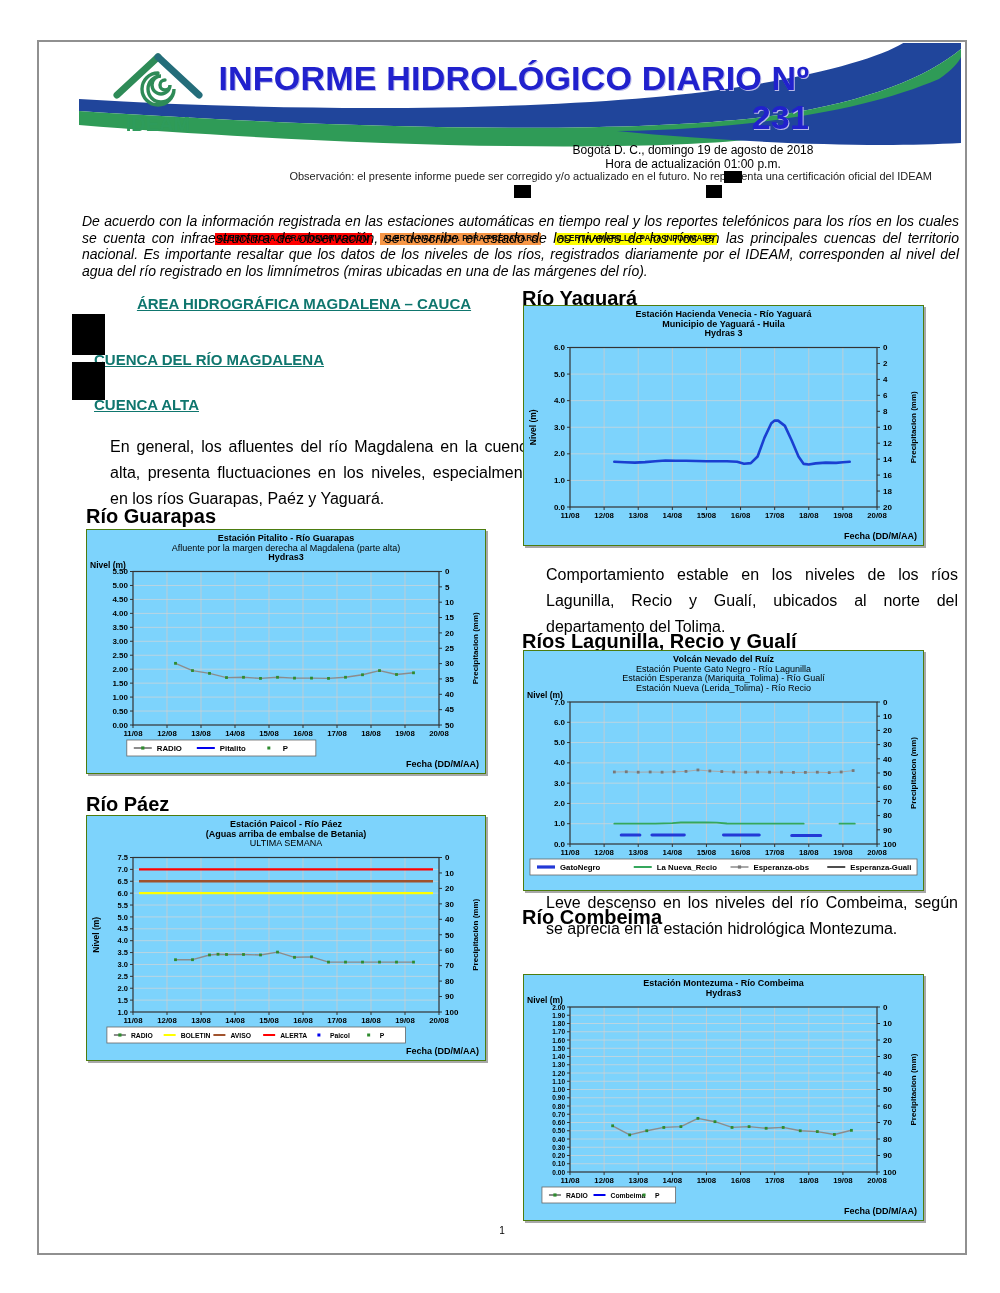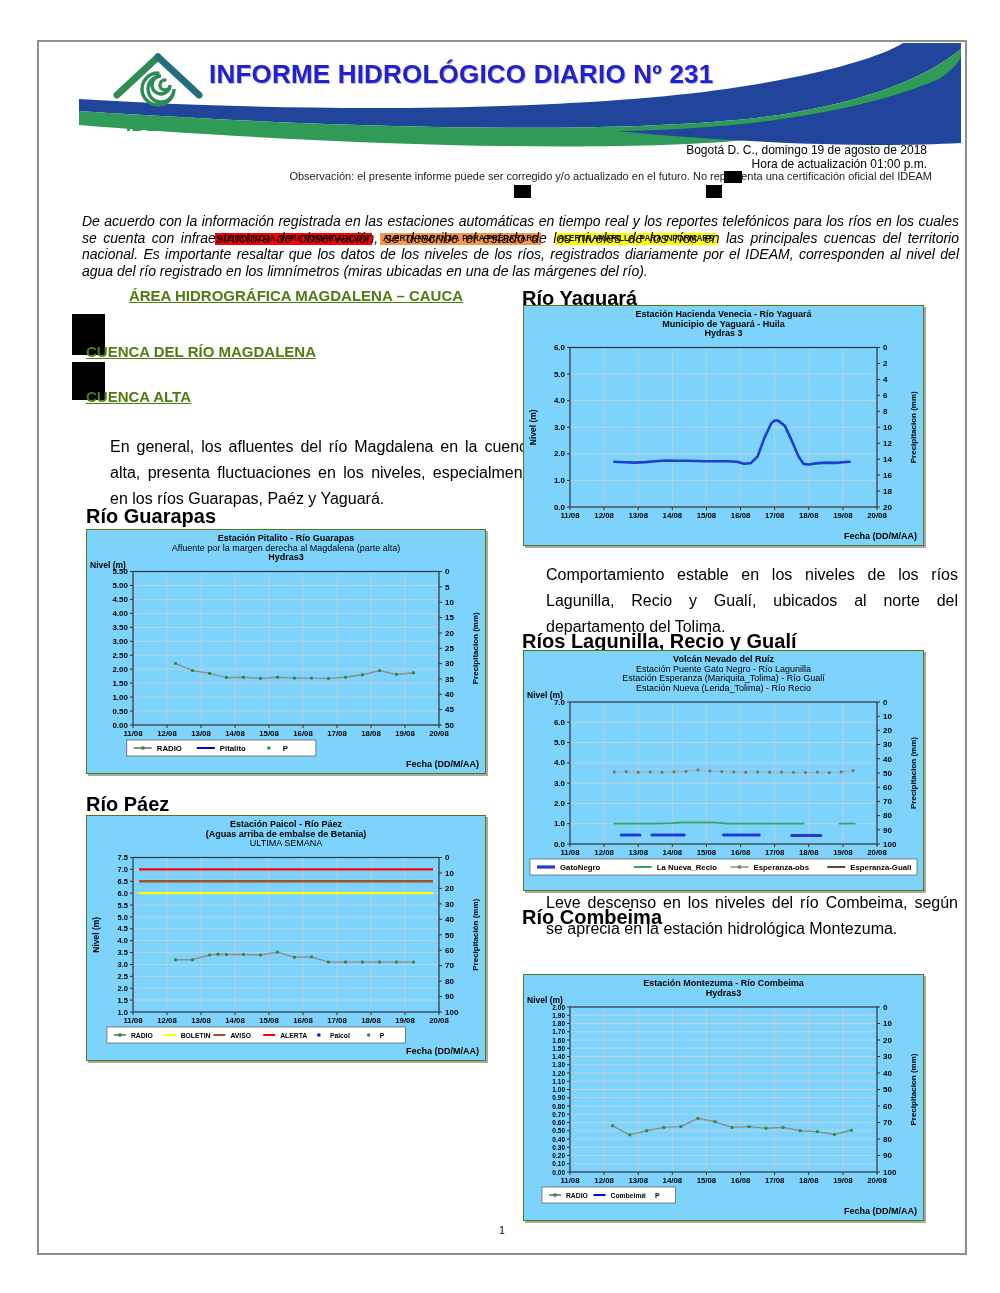--- a/index.html
+++ b/index.html
@@ -1,31 +1,31 @@
 <!DOCTYPE html>
 <html><head>
 <meta charset="utf-8">
 <style>
   html,body{margin:0;padding:0;background:#ffffff;}
   body{font-family:"Liberation Sans",sans-serif;color:#000;}
   .stage{position:relative;width:1000px;height:1293px;background:#fff;overflow:hidden;}
   .page{position:absolute;left:37px;top:40px;width:926px;height:1211px;border:2px solid #909090;background:#fff;}
   .hdr-wave{position:absolute;left:0;top:1px;width:922px;height:106px;}
   .logo{position:absolute;left:64px;top:3px;width:110px;height:84px;}
-  .title{position:absolute;left:170px;top:17px;width:600px;text-align:left;
-         font-size:26px;font-weight:bold;color:#2121cd;letter-spacing:.2px;
+  .title{position:absolute;left:170px;top:17px;width:600px;text-align:right;
+         font-size:34px;font-weight:bold;color:#2121cd;letter-spacing:.2px;
          text-shadow:1px 1px 0 #b9b9e8;margin:0;}
-  .date-line{position:absolute;left:420px;width:468px;text-align:right;font-size:12px;}
+  .date-line{position:absolute;left:420px;width:468px;text-align:center;font-size:12px;}
   .obs{position:absolute;left:140px;top:128px;width:753px;text-align:right;font-size:11px;color:#222;}
   .redaction{position:absolute;background:#000;}
   .alert{position:absolute;top:143px;height:12px;font-size:8.2px;font-weight:bold;
          line-height:12px;padding:0 3px;white-space:nowrap;color:#111;margin-top:48px;}
   .intro{position:absolute;left:43px;top:171px;width:877px;font-size:14px;font-style:italic;
          line-height:16.6px;text-align:justify;}
-  .blue-h{position:absolute;color:#4d7c0f;font-weight:bold;font-size:15px;text-decoration:underline;margin:0;}
+  .blue-h{position:absolute;color:#0f766e;font-weight:bold;font-size:15px;text-decoration:underline;margin:8px;}
   .sec-h{position:absolute;font-weight:bold;font-size:20px;margin:0;}
   .para{position:absolute;font-size:16px;line-height:26px;text-align:justify;margin-left:24px;}
   .chart{position:absolute;background:#7dd3fc;border:1px solid #4d7c0f;box-shadow:2px 2px 0 #a8a8a8;}
   .pagenum{position:absolute;left:0;top:1183px;width:100%;text-align:center;font-size:10px;}
 </style>
 </head>
 <body>
 
 <div class="stage">
   <div class="page">

